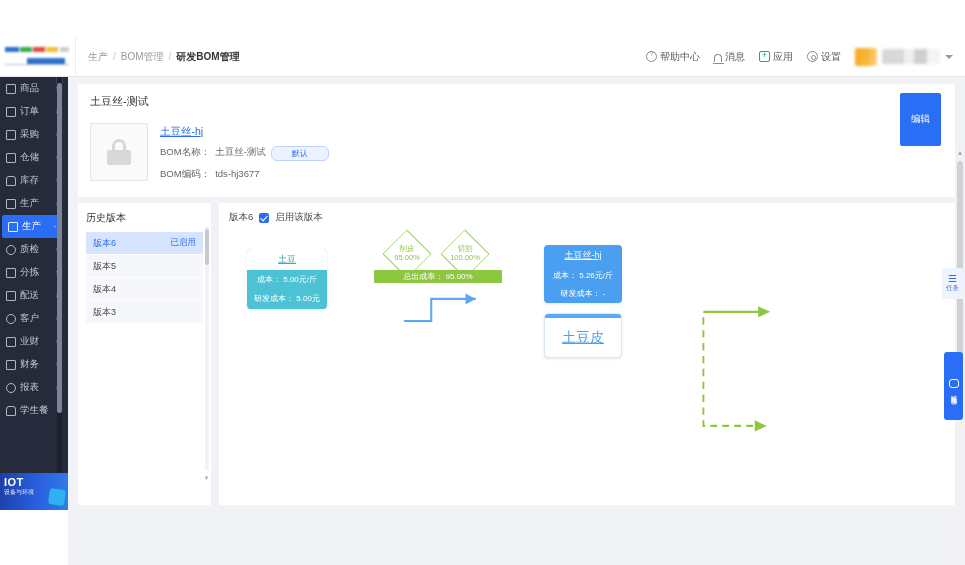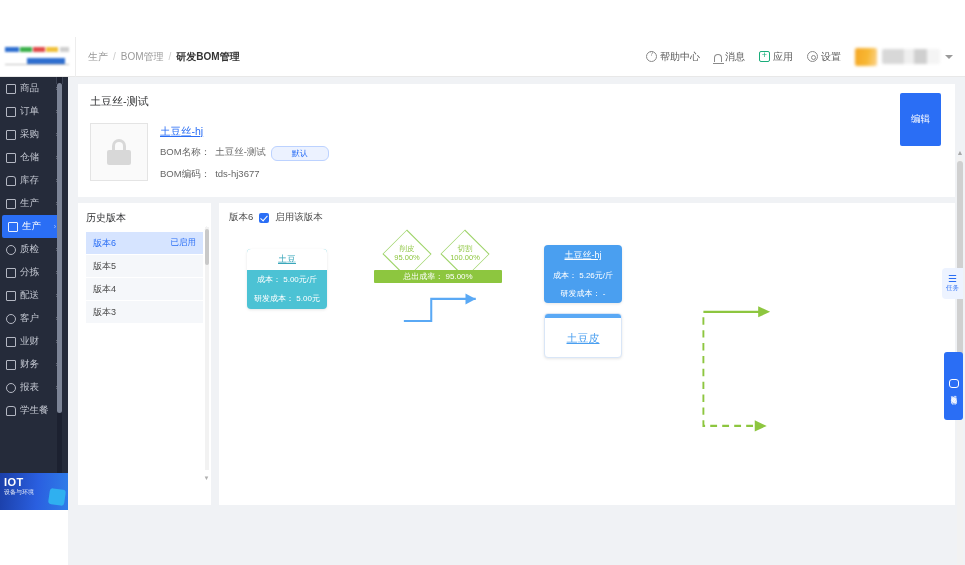--- a/index.html
+++ b/index.html
@@ -223,21 +223,21 @@
     height: 21px; color: #ffffff; font-size: 9px;
     display: flex; align-items: center; justify-content: center; text-decoration: underline;
   }
   .node-out .n-line {
     height: 18px; color: #ffffff; font-size: 8px; display: flex; align-items: center; justify-content: center;
   }
   .node-by { left: 325px; top: 84px; width: 78px; height: 45px; background: #ffffff; border: 1px solid #d9e6f7; }
   .node-by .n-top { height: 4px; background: #5aa9f5; }
   .node-by .n-label {
     height: 40px; display: flex; align-items: center; justify-content: center;
-    font-size: 11px; color: #4a9ff0; text-decoration: underline;
+    font-size: 14px; color: #4a9ff0; text-decoration: underline;
   }
 
   .diamond {
     position: absolute; width: 56px; height: 30px;
   }
   .diamond .dshape {
     position: absolute; inset: 0;
     background: #ffffff; border: 1px solid #9fd46a;
     transform: rotate(45deg) scale(.62,1.16);
   }

